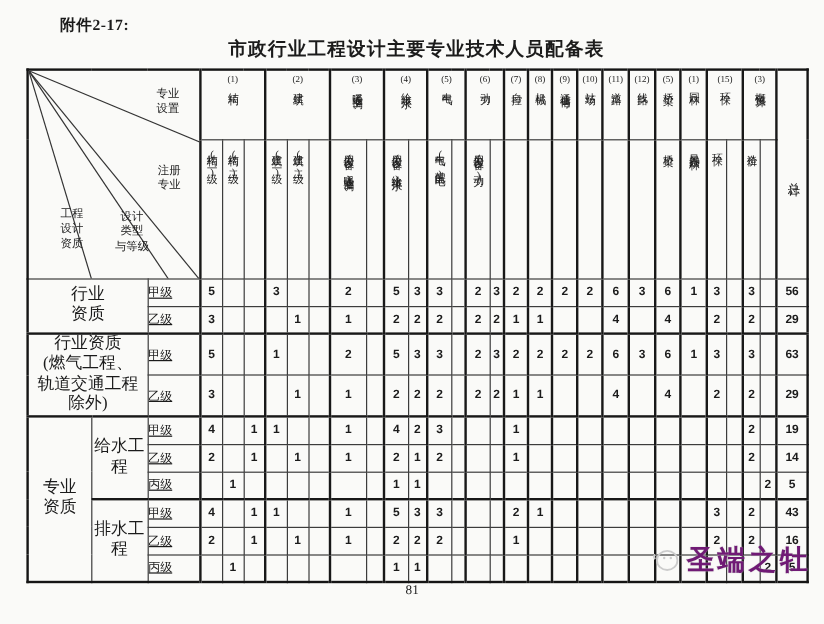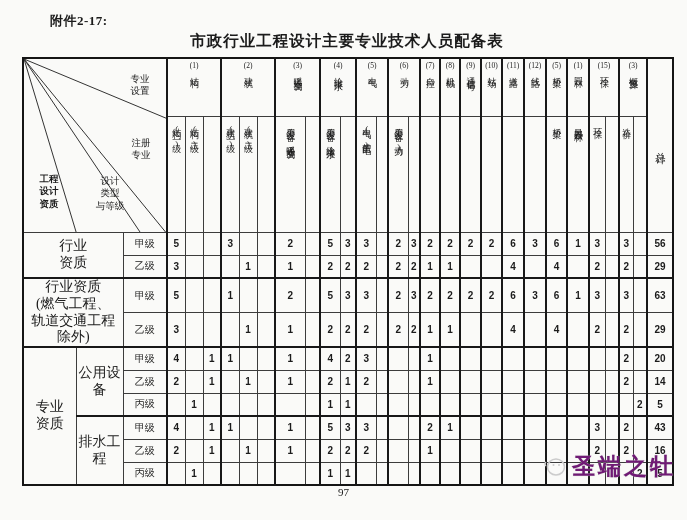--- a/index.html
+++ b/index.html
@@ -22,21 +22,21 @@
   .corner svg{position:absolute;left:0;top:0;}
   .clabel{position:absolute;font-size:9.5px;line-height:1.3;white-space:pre-line;text-align:center;}
   .majcell{vertical-align:top;text-align:center;}
   .num{display:block;font-size:7.5px;margin-top:2px;text-align:center;}
   .v{writing-mode:vertical-rl;text-orientation:upright;font-size:9px;line-height:1;letter-spacing:1.5px;margin:0 auto;display:block;width:1em;}
   .subrow td{vertical-align:top;}
   .subrow .v{margin-top:4px;}
   .totalcell{vertical-align:middle;text-align:center;}
   .totalcell .v{font-size:10px;}
   .glabel{font-size:14px;text-align:center;white-space:pre-line;line-height:1.2;vertical-align:middle;}
-  .grade{font-size:10px;text-align:center;vertical-align:middle;}
+  .grade{font-size:10px;vertical-align:middle;text-decoration:underline;}
   .dc{font-size:10px;font-weight:700;text-align:center;vertical-align:middle;font-family:"Liberation Sans","DejaVu Sans",sans-serif;}
   .pagenum{position:absolute;left:0;top:486px;width:687px;text-align:center;font-size:11px;}
   .watermark{position:absolute;left:543px;top:451px;display:flex;align-items:center;gap:5px;z-index:5;}
   .wm-text{color:#701a75;font-weight:700;font-size:23px;letter-spacing:3px;text-shadow:0 0 1px #bdbdbd;}
 </style>
 </head>
 <body>
 
 <div class="attach">附件2-17:</div>
 <div class="title">市政行业工程设计主要专业技术人员配备表</div>
@@ -84,21 +84,21 @@
           <line x1="0" y1="0" x2="118" y2="176" stroke="#333" stroke-width="1"></line>
           <line x1="0" y1="0" x2="53" y2="176" stroke="#333" stroke-width="1"></line>
         </svg>
         <div class="clabel" style="left:96px;top:14px;width:40px;">专业
 设置</div>
         <div class="clabel" style="left:98px;top:78px;width:38px;">注册
 专业</div>
         <div class="clabel" style="left:64px;top:116px;width:44px;">设计
 类型
 与等级</div>
-        <div class="clabel" style="left:7px;top:114px;width:36px;font-weight:bold;">工程
+        <div class="clabel" style="left:18px;top:114px;width:36px;">工程
 设计
 资质</div>
       </td>
       <td class="majcell maj" colspan="3">
             <span class="num">(1)</span>
             <span class="v">结构</span>
           </td>
       <td class="majcell maj" colspan="3">
             <span class="num">(2)</span>
             <span class="v">建筑</span>
@@ -339,21 +339,21 @@
           <td class="dc maj"></td>
           <td class="dc maj">2</td>
           <td class="dc"></td>
           <td class="dc maj">2</td>
           <td class="dc"></td>
           <td class="dc maj">29</td>
         </tr>
     <tr class="grp">
       <td class="glabel" rowspan="6">专业
 资质</td>
-      <td class="glabel" rowspan="3">公用设备</td>
+      <td class="glabel" rowspan="3">给水工程</td>
       <td class="grade">甲级</td>
     <td class="dc maj">4</td>
           <td class="dc"></td>
           <td class="dc">1</td>
           <td class="dc maj">1</td>
           <td class="dc"></td>
           <td class="dc"></td>
           <td class="dc maj">1</td>
           <td class="dc"></td>
           <td class="dc maj">4</td>
@@ -367,21 +367,21 @@
           <td class="dc maj"></td>
           <td class="dc maj"></td>
           <td class="dc maj"></td>
           <td class="dc maj"></td>
           <td class="dc maj"></td>
           <td class="dc maj"></td>
           <td class="dc maj"></td>
           <td class="dc"></td>
           <td class="dc maj">2</td>
           <td class="dc"></td>
-          <td class="dc maj">20</td>
+          <td class="dc maj">19</td>
         </tr>
     <tr>
       <td class="grade">乙级</td>
     <td class="dc maj">2</td>
           <td class="dc"></td>
           <td class="dc">1</td>
           <td class="dc maj"></td>
           <td class="dc">1</td>
           <td class="dc"></td>
           <td class="dc maj">1</td>
@@ -524,21 +524,21 @@
           <td class="dc maj"></td>
           <td class="dc"></td>
           <td class="dc maj"></td>
           <td class="dc">2</td>
           <td class="dc maj">5</td>
         </tr>
   </tbody>
 </table>
 </div>
 
-<div class="pagenum">97</div>
+<div class="pagenum">81</div>
 
 <div class="watermark">
   <svg width="24" height="22" viewBox="0 0 24 22">
     <ellipse cx="13" cy="11" rx="8.5" ry="8" fill="none" stroke="#cccccc" stroke-width="1.5"></ellipse>
     <path d="M3 6 Q1 8 3 10" fill="none" stroke="#cccccc" stroke-width="1.5"></path>
     <circle cx="10.5" cy="9" r="1" fill="#cccccc"></circle>
     <circle cx="16" cy="9" r="1" fill="#cccccc"></circle>
   </svg>
   <span class="wm-text">圣端之牡</span>
 </div>

